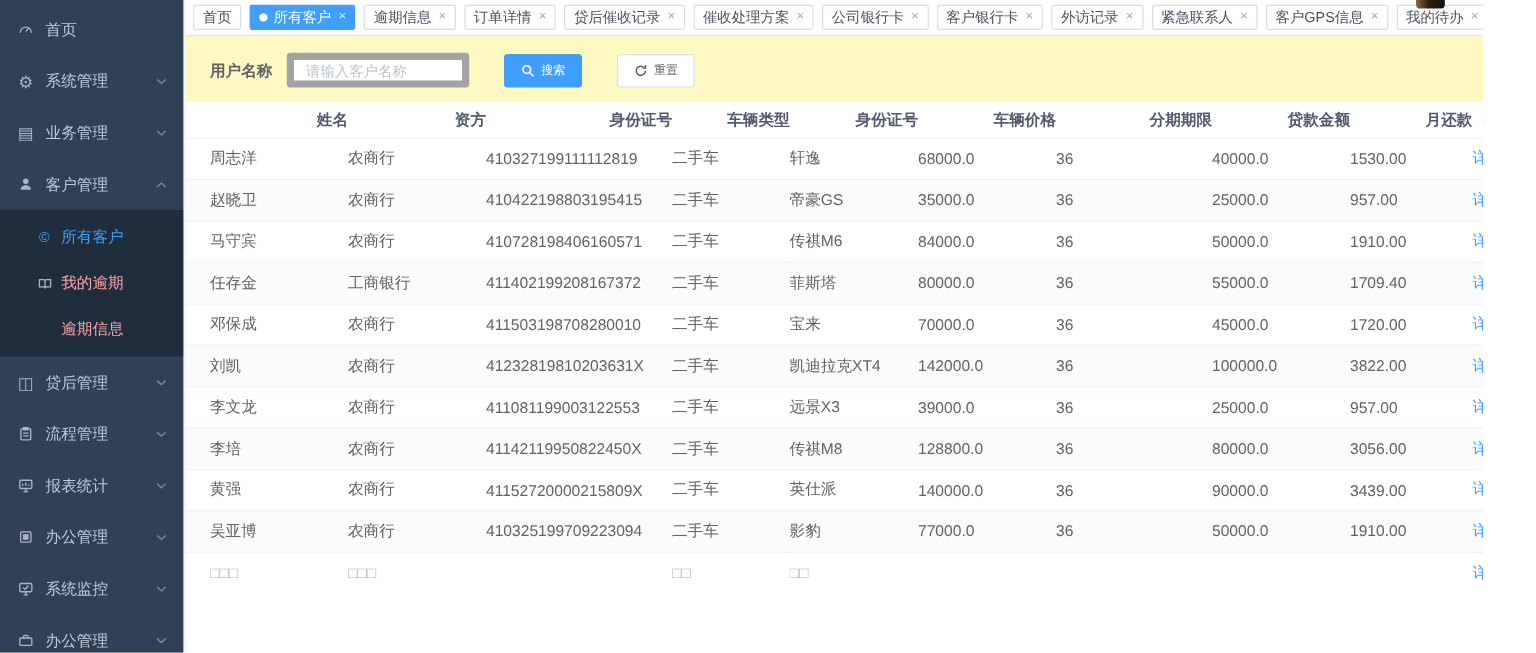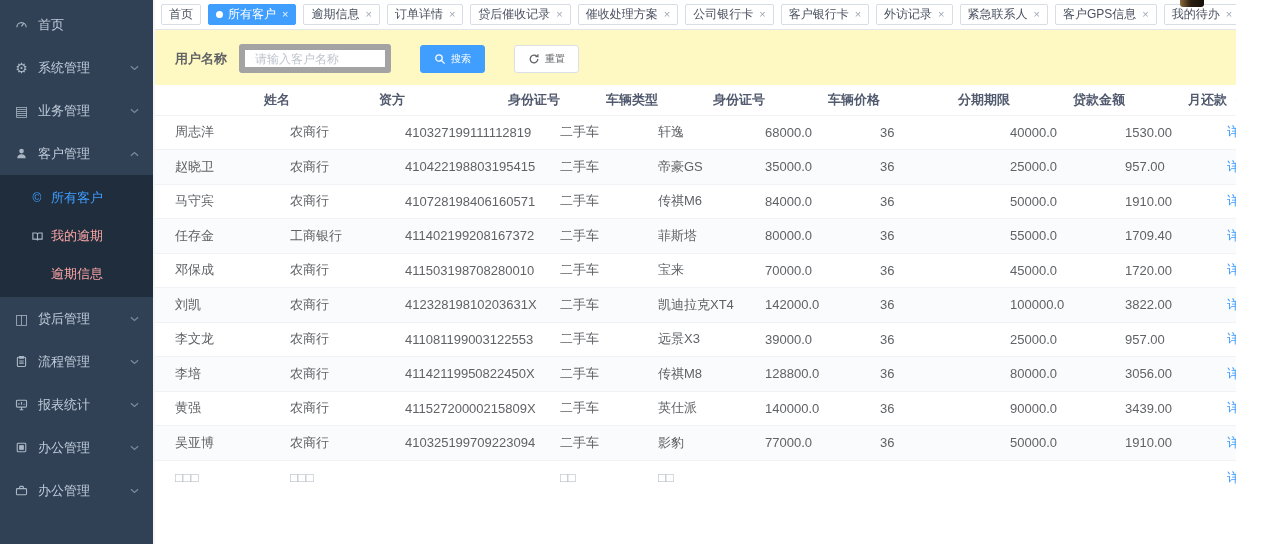--- a/index.html
+++ b/index.html
@@ -165,20 +165,34 @@
         </span>
       </div>
       <div class="side-item">
         <span class="micon">
           <svg width="13" height="13" viewBox="0 0 14 14" fill="none" stroke="currentColor" stroke-width="1.2">
             <rect x="2.4" y="2.4" width="9.2" height="9.2" rx="1"></rect>
             <rect x="5.1" y="5.1" width="3.8" height="3.8" fill="currentColor"></rect>
           </svg>
         </span>
         <span class="lbl">办公管理</span>
+        <span class="chev">
+          <svg width="9" height="6" viewBox="0 0 10 6">
+            <path d="M1 1l4 3.6L9 1" fill="none" stroke="currentColor" stroke-width="1.3"></path>
+          </svg>
+        </span>
+      </div>
+      <div class="side-item">
+        <span class="micon">
+          <svg width="13" height="13" viewBox="0 0 14 14" fill="none" stroke="currentColor" stroke-width="1.2">
+            <rect x="1.6" y="2.4" width="10.8" height="7.4" rx="1"></rect>
+            <path d="M5 12.6h4M7 9.8v2.8M4.6 6l1.8 1.6 3-3.2"></path>
+          </svg>
+        </span>
+        <span class="lbl">系统监控</span>
         <span class="chev">
           <svg width="9" height="6" viewBox="0 0 10 6">
             <path d="M1 1l4 3.6L9 1" fill="none" stroke="currentColor" stroke-width="1.3"></path>
           </svg>
         </span>
       </div>
       <div class="side-item">
         <span class="micon">
           <svg width="13" height="13" viewBox="0 0 14 14" fill="none" stroke="currentColor" stroke-width="1.2">
             <rect x="1.6" y="5" width="10.8" height="6.6" rx="1"></rect>

